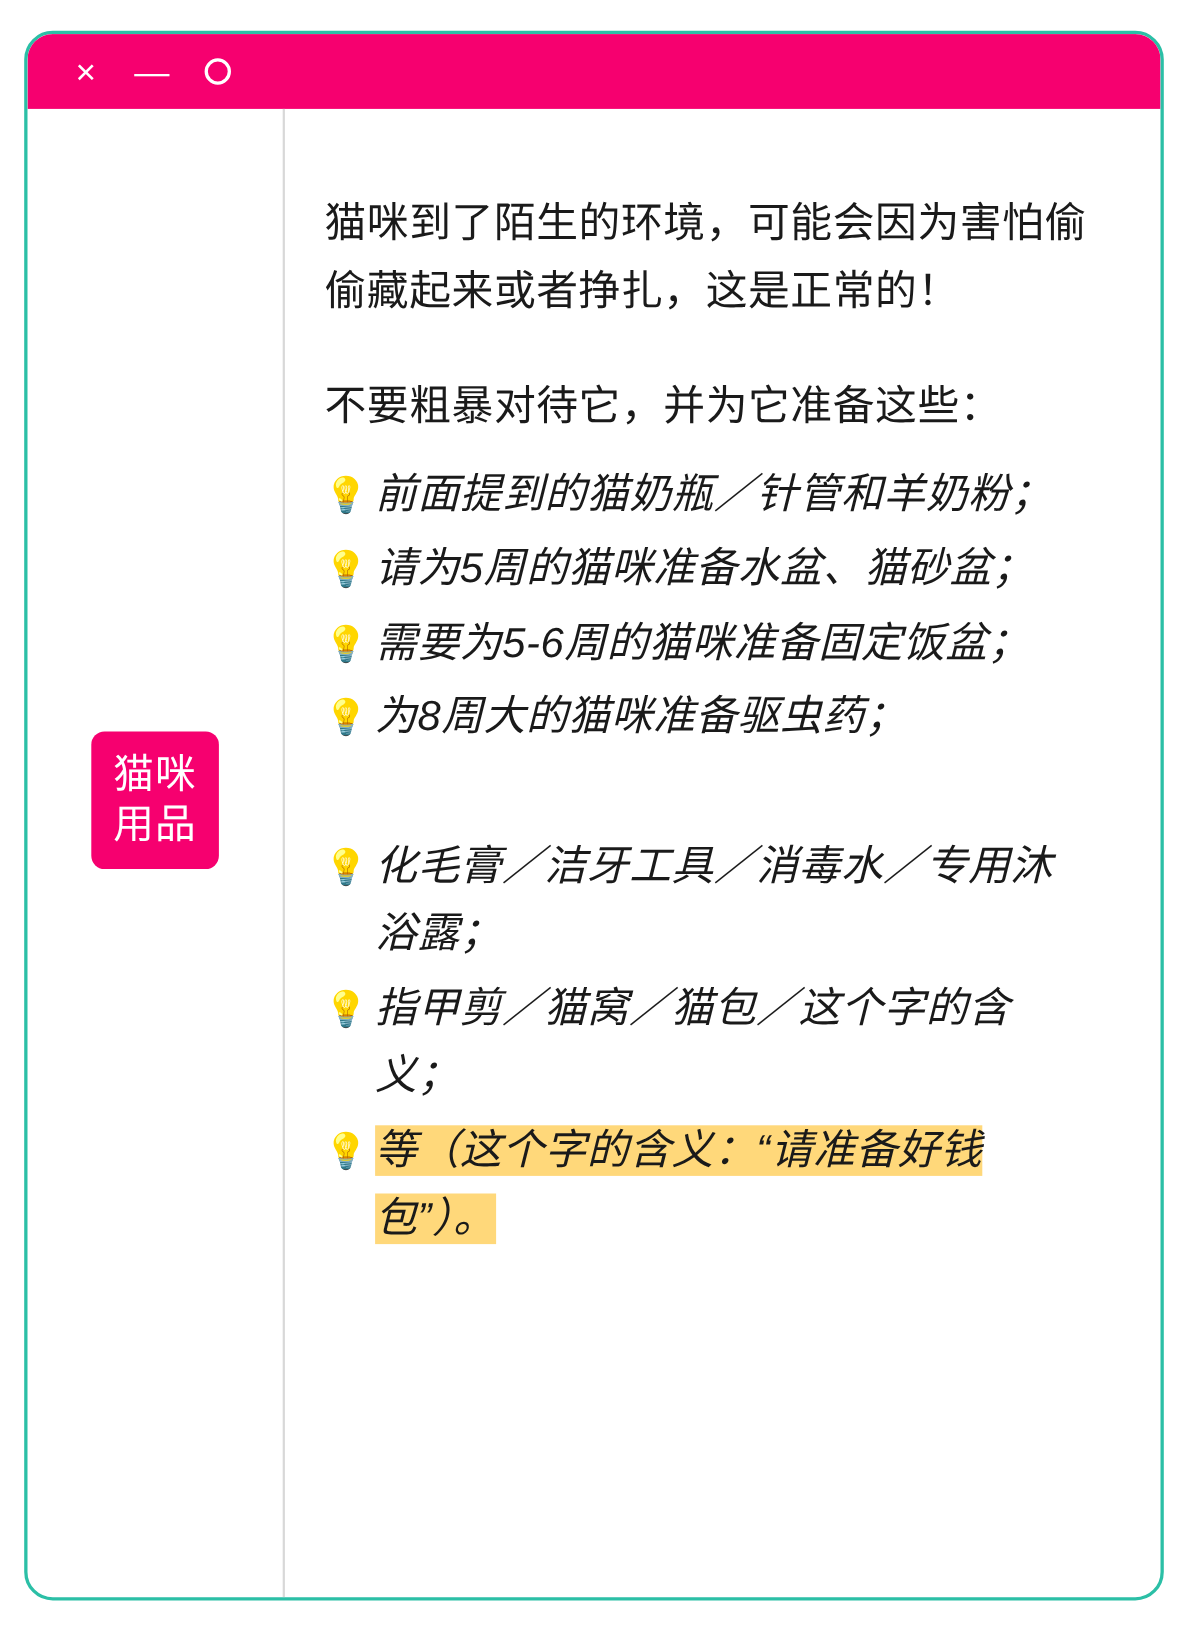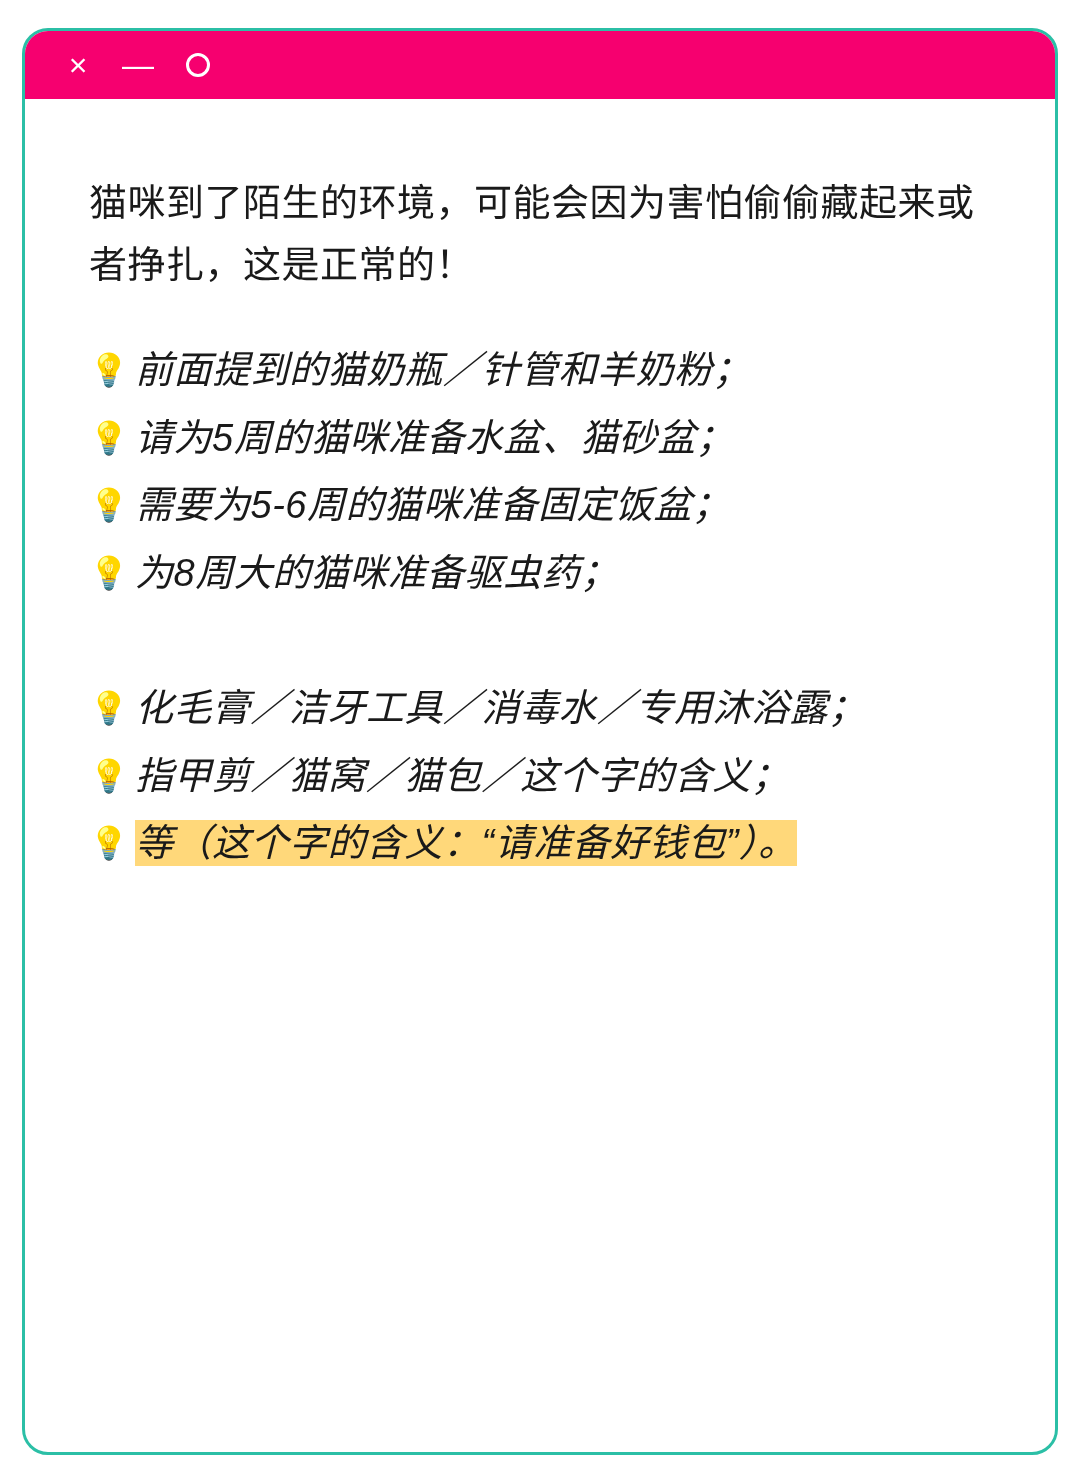--- a/index.html
+++ b/index.html
@@ -100,21 +100,21 @@
     letter-spacing: 1px;
     width: 116px;
     box-sizing: border-box;
     position: relative;
     top: -48px;
   }
   .section-tag .tag-line { display: block; }
 
   .content {
     flex: 1 1 auto;
-    padding: 74px 66px 40px 64px;
+    padding: 74px 66px 40px 36px;
     box-sizing: border-box;
     color: #1a1a1a;
     min-width: 0;
   }
 
   .para {
     font-size: 38px;
     line-height: 1.62;
     letter-spacing: 0.5px;
     margin: 0 0 44px 0;
@@ -167,25 +167,32 @@
   <div class="card">
 
     <div class="titlebar">
       <span class="win-btn close">×</span>
       <span class="win-btn min">—</span>
       <span class="win-btn maximize"></span>
     </div>
 
     <div class="body">
 
+      <div class="left-col">
+        <div class="section-tag">
+          <span class="tag-line">猫咪</span>
+          <span class="tag-line">用品</span>
+        </div>
+      </div>
 
       <div class="content">
 
         <p class="para">猫咪到了陌生的环境，可能会因为害怕偷偷藏起来或者挣扎，这是正常的！</p>
 
+        <p class="para tight">不要粗暴对待它，并为它准备这些：</p>
 
         <ul class="bullet-list">
           <li class="bullet-item">
             <span class="bullet-icon">💡</span>
             <span class="bullet-text">前面提到的猫奶瓶／针管和羊奶粉；</span>
           </li>
           <li class="bullet-item">
             <span class="bullet-icon">💡</span>
             <span class="bullet-text">请为5周的猫咪准备水盆、猫砂盆；</span>
           </li>

